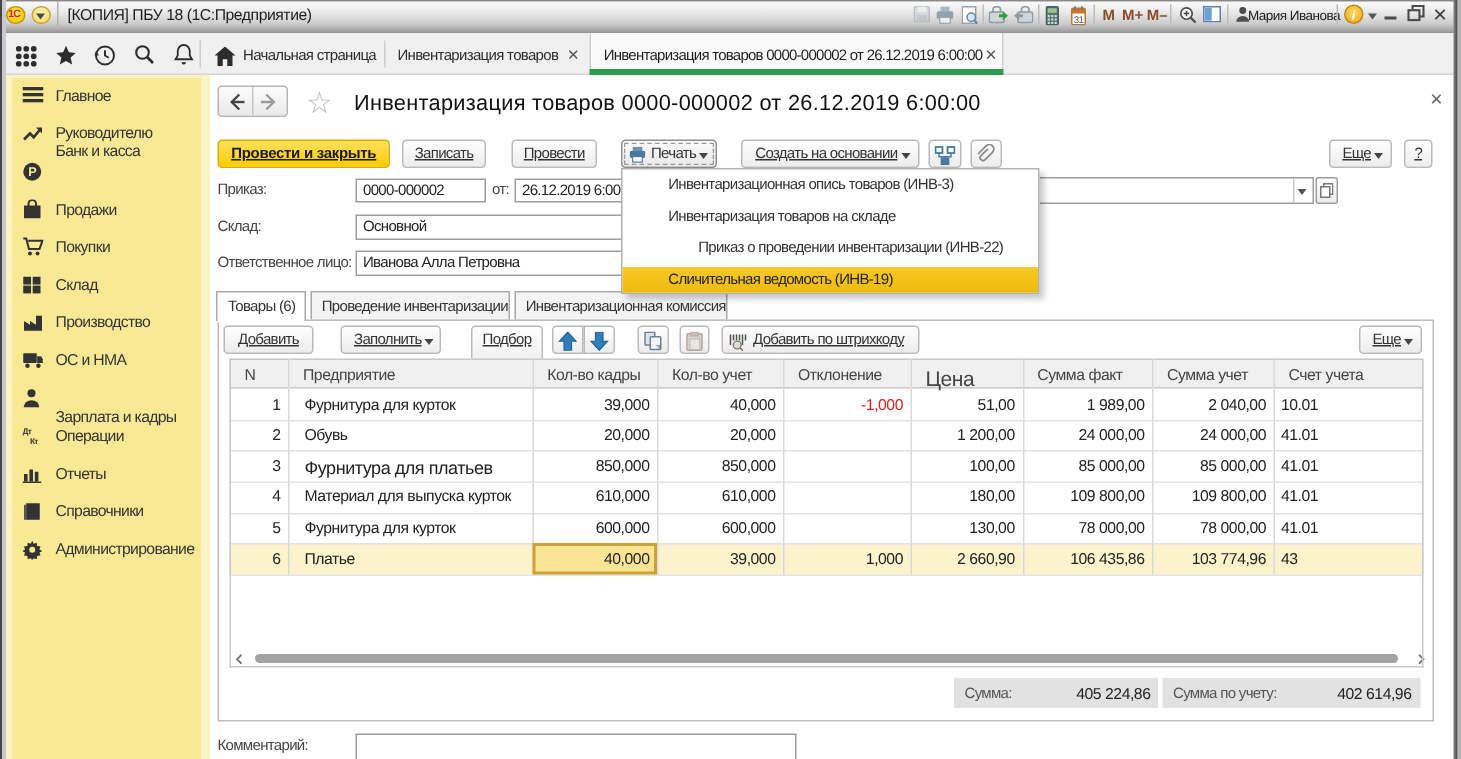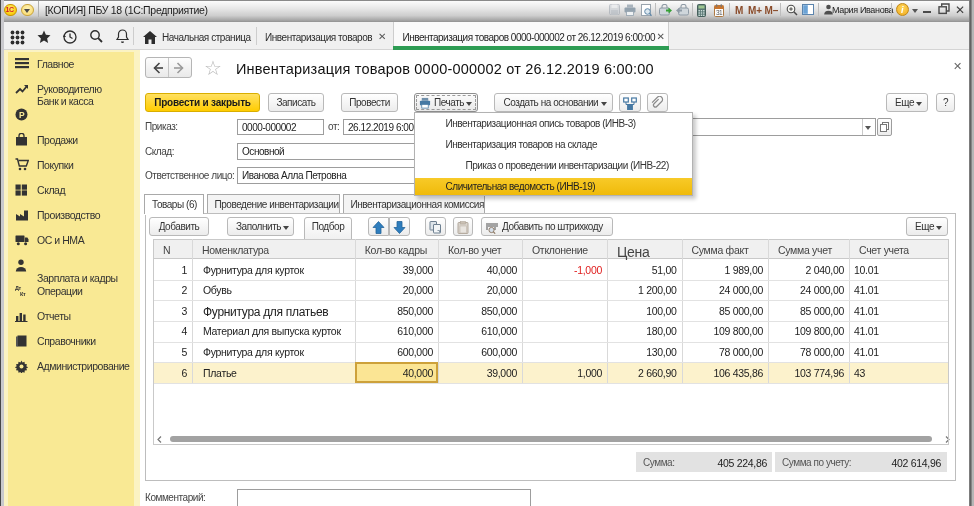--- a/index.html
+++ b/index.html
@@ -1,18 +1,18 @@
 <!DOCTYPE html>
 <html><head><meta charset="utf-8">
 <style>
 *{margin:0;padding:0;box-sizing:border-box;}
 html,body{width:974px;height:506px;overflow:hidden;}
 body{font-family:"Liberation Sans",sans-serif;font-size:10px;letter-spacing:-0.45px;color:#333;background:#fff;position:relative;}
 .ab{position:absolute;white-space:nowrap;}
-.btn{position:absolute;background:linear-gradient(#ffffff,#ececec);border:1px solid #b9b9b9;border-radius:3px;text-align:center;color:#333;white-space:nowrap;}
+.btn{position:absolute;background:linear-gradient(#ffffff,#ececec);border:1px solid #b9b9b9;border-radius:3px;text-align:center;color:#333;white-space:nowrap;text-decoration:underline;}
 .ibtn{position:absolute;background:linear-gradient(#ffffff,#ececec);border:1px solid #b9b9b9;border-radius:3px;}
 svg{display:block;}
 </style></head>
 <body>
 
 <div class="ab" style="left:0;top:0;width:974px;height:22px;background:linear-gradient(#fcfcfc,#e8e8e8 35%,#cdcdcd 70%,#9f9f9f 95%,#8f8f8f);border-top:1px solid #8a8a8a;"></div>
 <div class="ab" style="left:4px;top:3.5px;width:12.5px;height:12.5px;border-radius:50%;background:radial-gradient(circle at 50% 35%,#ffe97a,#fcd116 60%,#e8b400);border:1px solid #c89600;"></div>
 <div class="ab" style="left:5.5px;top:6px;font-size:7px;font-weight:bold;color:#d42323;letter-spacing:-0.5px;">1С</div>
 <div class="ab" style="left:21px;top:3.5px;width:12.5px;height:12.5px;border-radius:50%;background:radial-gradient(circle at 50% 35%,#fff3b5,#f7d665);border:1px solid #c9a43c;"></div>
 <div class="ab" style="left:24px;top:8.5px;width:0;height:0;border-left:3.5px solid transparent;border-right:3.5px solid transparent;border-top:4px solid #4a4a4a;"></div>
@@ -378,21 +378,21 @@
 <div class="ab" style="left:214.5px;top:199px;color:#333;">Проведение инвентаризации</div>
 <div class="ab" style="left:342.5px;top:194px;width:142.5px;height:19.5px;background:#f4f4f4;border:1px solid #a9a9a9;"></div>
 <div class="ab" style="left:350.5px;top:199px;color:#333;">Инвентаризационная комиссия</div>
 
 <div class="ab" style="left:144.5px;top:213px;width:811px;height:268px;border:1px solid #bdbdbd;background:#fff;z-index:1;"></div>
 <div class="ab" style="left:144.5px;top:213px;width:59px;height:2px;background:#fff;z-index:2;"></div>
 
 <div id="tbar" class="ab" style="z-index:2;">
 <div class="btn" style="left:149px;top:217px;width:60px;height:19px;line-height:17.5px;">Добавить</div>
 <div class="btn" style="left:227px;top:217px;width:67px;height:19px;line-height:17.5px;text-align:left;padding-left:8px;">Заполнить<span style="position:absolute;right:4px;top:7.5px;width:0;height:0;border-left:3px solid transparent;border-right:3px solid transparent;border-top:4px solid #444;"></span></div>
-<div class="btn" style="left:304px;top:217px;width:48px;height:30px;line-height:17.5px;">Подбор</div>
+<div class="btn" style="left:314px;top:217px;width:48px;height:30px;line-height:17.5px;">Подбор</div>
 <div class="ibtn" style="left:367.5px;top:217px;width:21px;height:19px;border-radius:3px 0 0 3px;">
       <svg style="margin:3px auto" width="13" height="13" viewBox="0 0 13 13">
         <path d="M6.5 0.5 L12 6.5 H9 V12.5 H4 V6.5 H1 z" fill="#2e7dbd" stroke="#24649a" stroke-width="0.8"></path>
       </svg>
     </div>
 <div class="ibtn" style="left:388.5px;top:217px;width:21px;height:19px;border-radius:0 3px 3px 0;">
       <svg style="margin:3px auto" width="13" height="13" viewBox="0 0 13 13">
         <path d="M6.5 12.5 L12 6.5 H9 V0.5 H4 V6.5 H1 z" fill="#2e7dbd" stroke="#24649a" stroke-width="0.8"></path>
       </svg>
     </div>
@@ -418,21 +418,21 @@
           <circle cx="5.5" cy="8" r="2.6" fill="rgba(160,190,220,0.35)" stroke="#8a7560" stroke-width="0.9"></circle>
           <line x1="7.4" y1="9.9" x2="9.2" y2="11.7" stroke="#8a7560" stroke-width="1.1"></line>
         </svg>
       </span>Добавить по штрихкоду</div>
 <div class="btn" style="left:906px;top:217px;width:42px;height:19px;line-height:17.5px;text-align:left;padding-left:8px;">Еще<span style="position:absolute;right:5px;top:7.5px;width:0;height:0;border-left:3.5px solid transparent;border-right:3.5px solid transparent;border-top:4px solid #444;"></span></div>
 </div>
 
 <div id="table">
     <div class="ab" style="left:153px;top:238.5px;width:795px;height:20.5px;background:#f0f0f0;border-top:1px solid #c9c9c9;border-bottom:1px solid #c9c9c9;z-index:2;"></div>
     <div class="ab" style="left:163px;top:243.5px;color:#444;font-size:10.5px;letter-spacing:-0.3px;z-index:3;">N</div>
-    <div class="ab" style="left:202px;top:243.5px;color:#444;font-size:10.5px;letter-spacing:-0.3px;z-index:3;">Номенклатура</div>
+    <div class="ab" style="left:202px;top:243.5px;color:#444;font-size:10.5px;letter-spacing:-0.3px;z-index:3;">Предприятие</div>
     <div class="ab" style="left:364.8px;top:243.5px;color:#444;font-size:10.5px;letter-spacing:-0.3px;z-index:3;">Кол-во кадры</div>
     <div class="ab" style="left:448px;top:243.5px;color:#444;font-size:10.5px;letter-spacing:-0.3px;z-index:3;">Кол-во учет</div>
     <div class="ab" style="left:532px;top:243.5px;color:#444;font-size:10.5px;letter-spacing:-0.3px;z-index:3;">Отклонение</div>
     <div class="ab" style="left:617px;top:243.5px;color:#444;font-size:14px;letter-spacing:-0.3px;z-index:3;">Цена</div>
     <div class="ab" style="left:691.5px;top:243.5px;color:#444;font-size:10.5px;letter-spacing:-0.3px;z-index:3;">Сумма факт</div>
     <div class="ab" style="left:778px;top:243.5px;color:#444;font-size:10.5px;letter-spacing:-0.3px;z-index:3;">Сумма учет</div>
     <div class="ab" style="left:859px;top:243.5px;color:#444;font-size:10.5px;letter-spacing:-0.3px;z-index:3;">Счет учета</div>
     <div class="ab" style="left:153px;top:362.25px;width:795px;height:20.65px;background:#fcf2cc;z-index:2;"></div>
     <div class="ab" style="left:153px;top:238.5px;width:1px;height:144.39999999999998px;background:#d9d9d9;z-index:3;"></div>
     <div class="ab" style="left:192px;top:238.5px;width:1px;height:144.39999999999998px;background:#d9d9d9;z-index:3;"></div>

